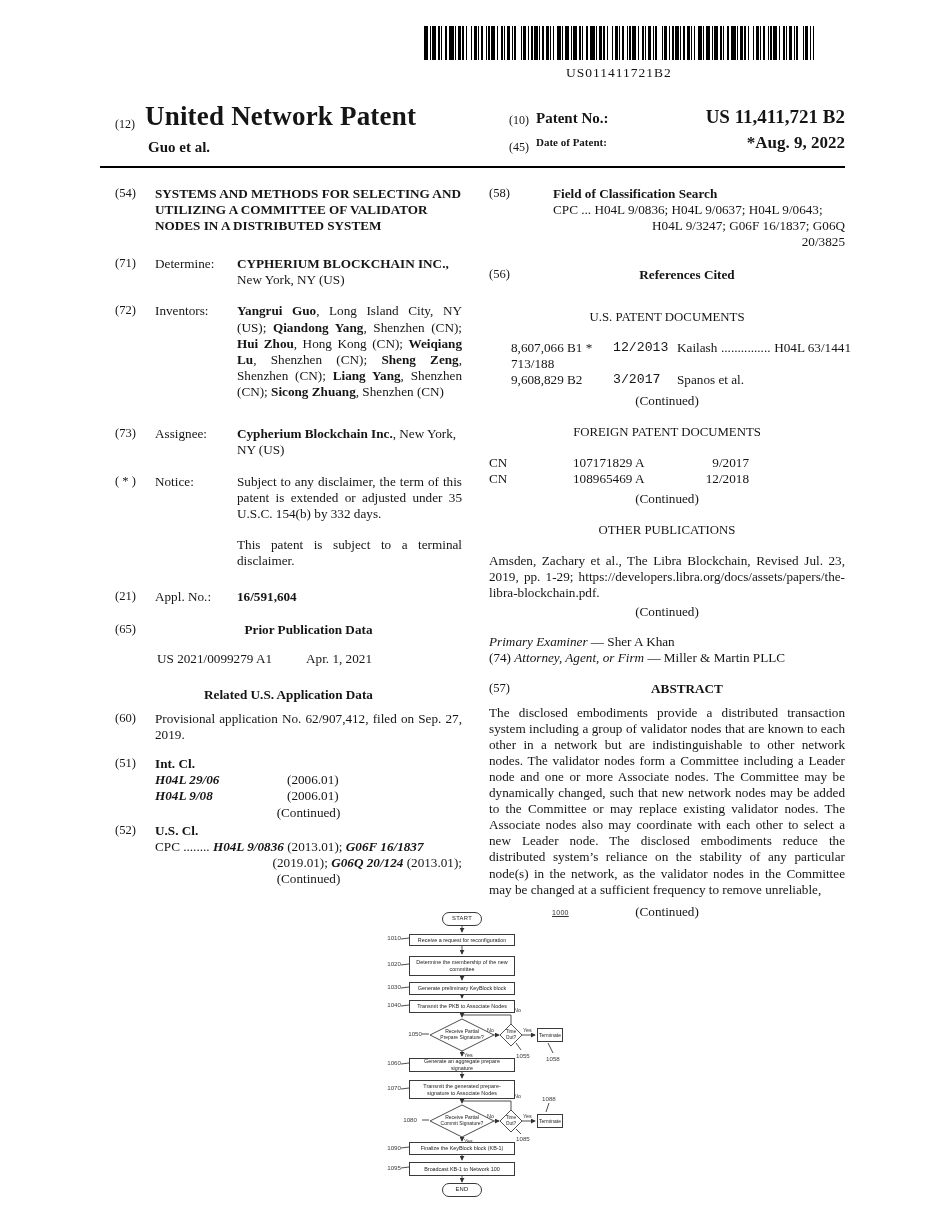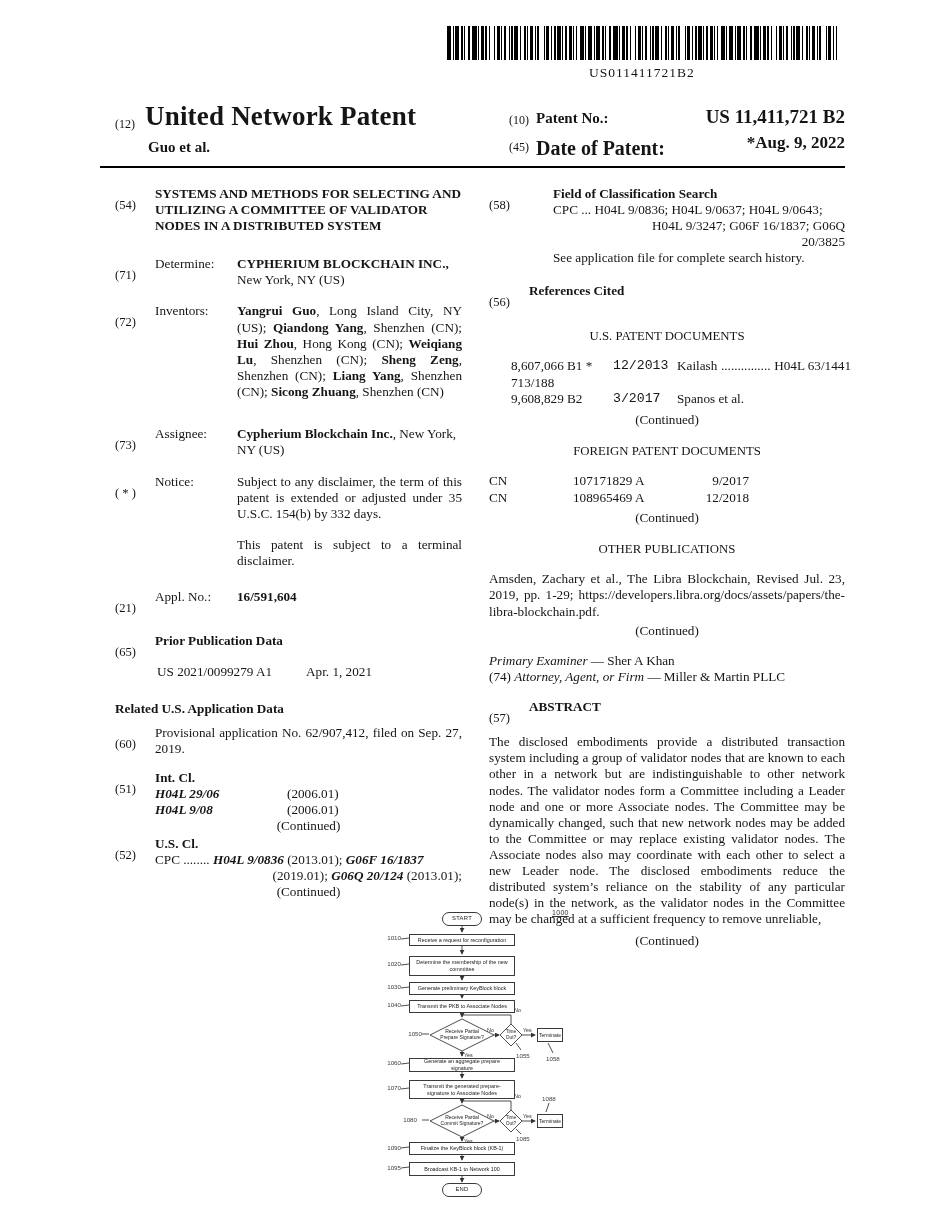--- a/index.html
+++ b/index.html
@@ -11,49 +11,49 @@
     font-size: 13.2px; line-height: 1.22;
     overflow: hidden;
   }
   .abs { position: absolute; }
   .b  { font-weight: bold; }
   .i  { font-style: italic; text-align: center; }
   .bi { font-weight: bold; font-style: italic; }
   .just { text-align: justify; }
 
   
-  #barcode-wrap { left: 447px; top: 26px; width: 390px; text-align: center; }
+  #barcode-wrap { left: 424px; top: 26px; width: 390px; text-align: center; }
   #barcode-text { font-size: 13.5px; letter-spacing: 1px; margin-top: 1px; }
   #hdr-num12 { left: 115px; top: 117px; font-size: 12px; }
   #hdr-title { left: 145px; top: 100px; font-size: 27px; font-weight: bold; letter-spacing: .2px; }
   #hdr-party { left: 148px; top: 138px; font-size: 15px; font-weight: bold; }
   #hdr-num10 { left: 509px; top: 113px; font-size: 12px; }
   #hdr-pn-label { left: 536px; top: 109px; font-size: 15px; font-weight: bold; }
   #hdr-pn-value { left: 600px; top: 105px; width: 245px; text-align: right; font-size: 19px; font-weight: bold; }
   #hdr-num45 { left: 509px; top: 140px; font-size: 12px; }
-  #hdr-date-label { left: 536px; top: 136px; font-size: 20px; font-weight: bold; }
+  #hdr-date-label { left: 536px; top: 136px; font-size: 11px; font-weight: bold; }
   #hdr-date-value { left: 640px; top: 133px; width: 205px; text-align: right; font-size: 17px; font-weight: bold; }
   #hdr-rule { left: 100px; top: 166px; width: 745px; height: 2px; background: #000; }
 
   
   #col-left  { left: 115px; top: 186px; width: 347px; }
   #col-right { left: 489px; top: 186px; width: 356px; }
 
   .item   { display: grid; grid-template-columns: 40px 1fr; margin-bottom: 13px; }
   .item3  { display: grid; grid-template-columns: 40px 82px 1fr; margin-bottom: 13px; }
-  .num    { font-size: 12.6px; margin-top: 12px; }
+  .num    { font-size: 12.6px; }
 
   #title-item { margin-bottom: 22px; }
   #applicant-item { margin-bottom: 15px; }
   #inventors-item { margin-bottom: 26px; }
   #assignee-item  { margin-bottom: 16px; }
   .notice-p2 { margin-top: 14px; }
   #notice-item { margin-bottom: 20px; }
   #appl-item, #filed-item { margin-bottom: 17px; }
-  .sec-heading { text-align: left; font-weight: bold; margin-bottom: 9px; }
+  .sec-heading { text-align: center; font-weight: bold; margin-bottom: 9px; }
   #prior-pub-line { padding-left: 42px; margin-bottom: 20px; }
   #prior-pub-line .gap { display:inline-block; width: 34px; }
   #related-heading { margin-bottom: 8px; }
   .intcl-row { display: grid; grid-template-columns: 132px 1fr; }
   .uscl-l1 { }
   .uscl-l2 { text-align: right; }
   .cont-c { text-align: center; }
 
   
   .r-item { display: grid; grid-template-columns: 40px 1fr; margin-bottom: 10px; }
@@ -196,21 +196,20 @@
 
 <div class="abs" id="col-right">
 
   <div class="r-item" id="field-item">
     <div class="num">(58)</div>
     <div>
       <div class="b">Field of Classification Search</div>
       <div>CPC ... H04L 9/0836; H04L 9/0637; H04L 9/0643;</div>
       <div class="cpc2">H04L 9/3247; G06F 16/1837; G06Q</div>
       <div class="cpc3">20/3825</div>
-      <div>See application file for complete search history.</div>
     </div>
   </div>
 
   <div class="r-item" id="refcited-heading">
     <div class="num">(56)</div>
     <div class="sec-heading">References Cited</div>
   </div>
 
   <div class="docs-heading">U.S. PATENT DOCUMENTS</div>
   <div class="usdoc-table">

